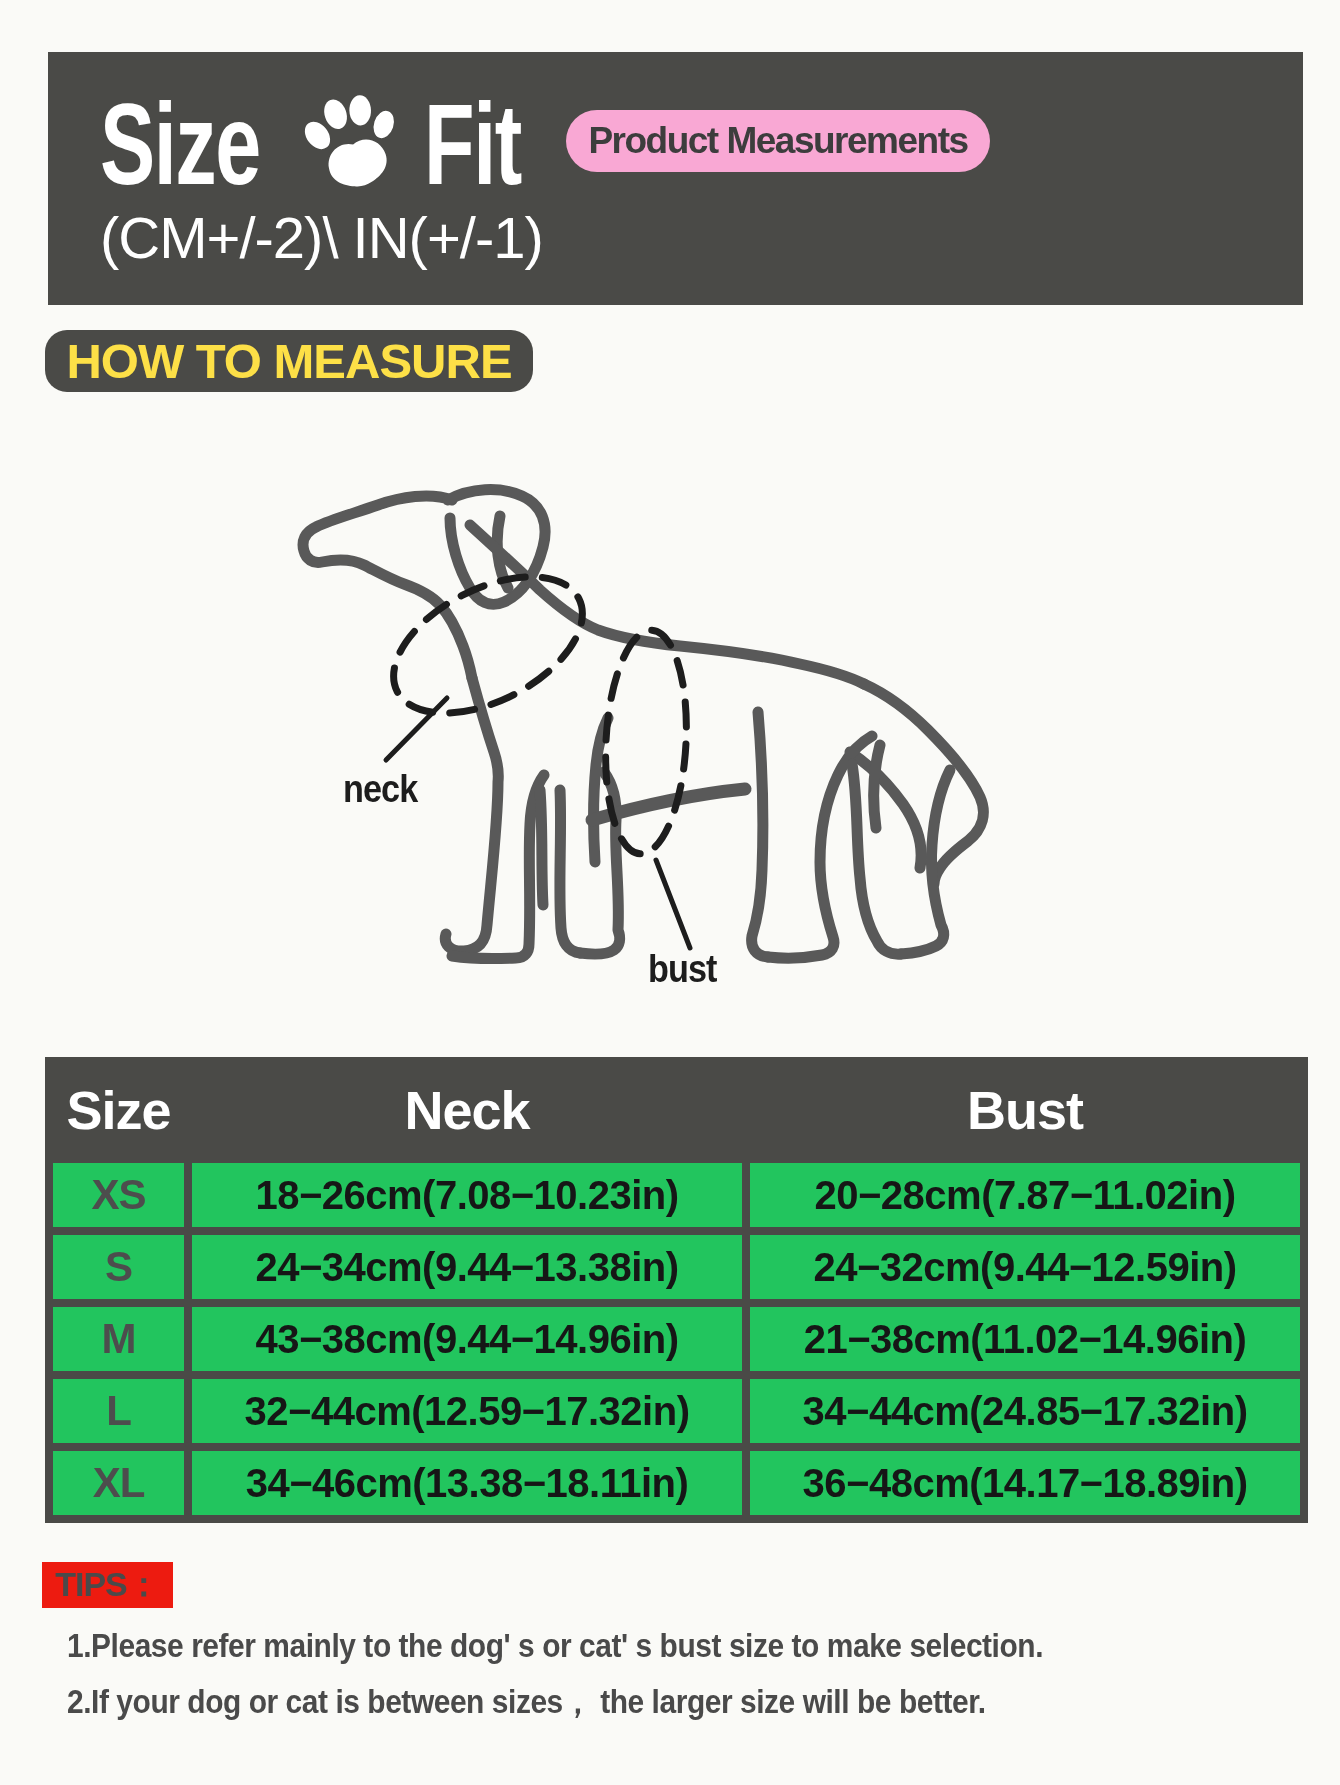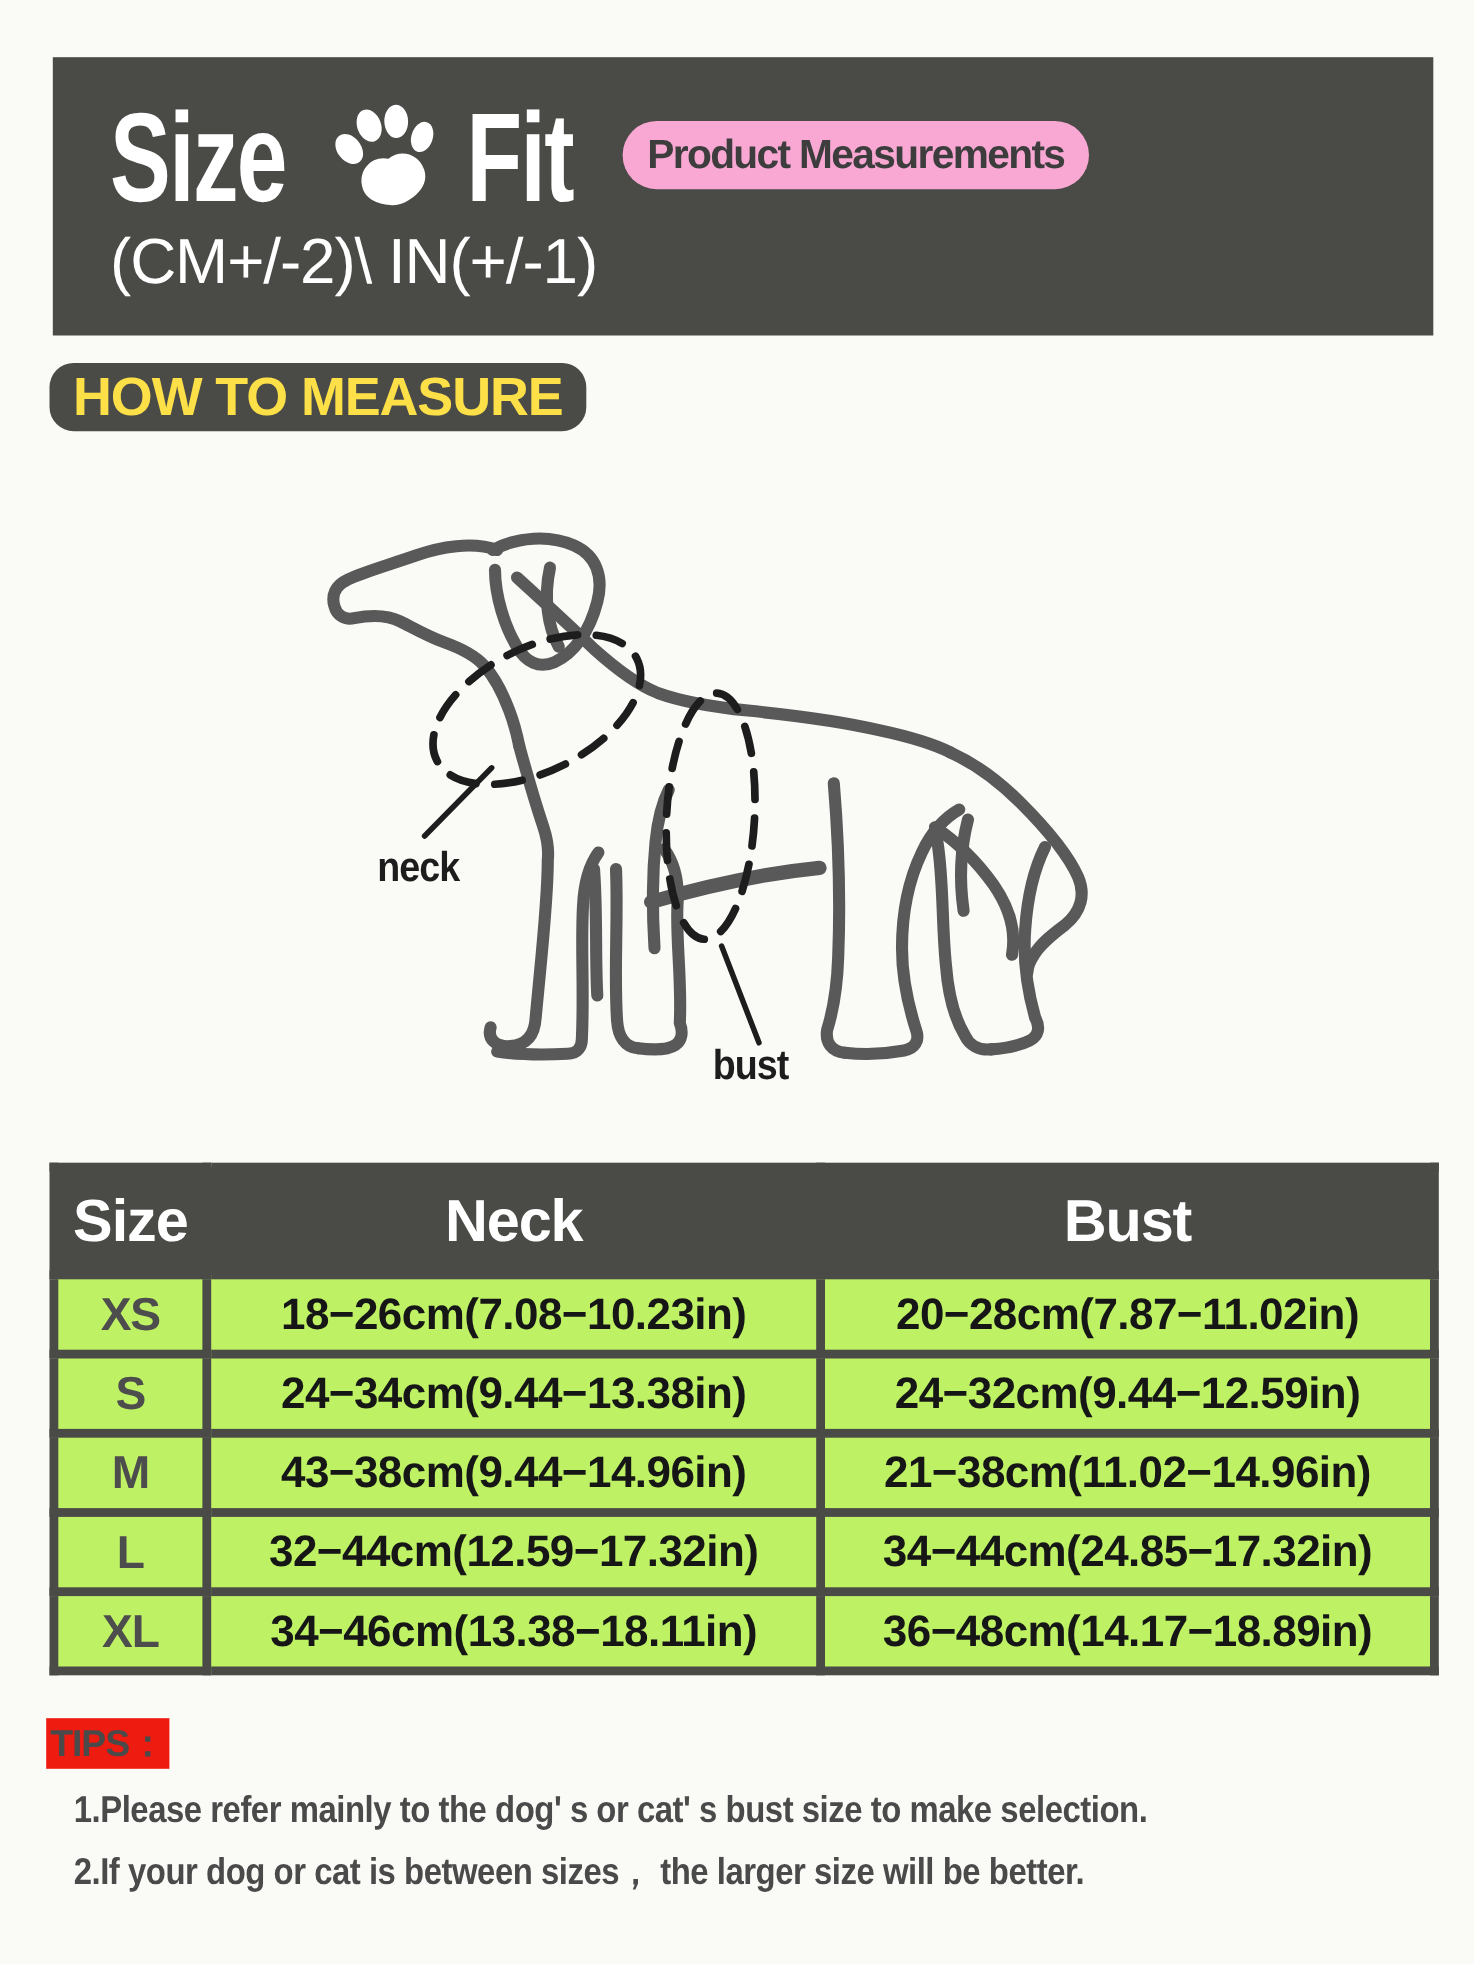--- a/index.html
+++ b/index.html
@@ -58,31 +58,31 @@
   table.size-table{
     left:45px;top:1057px;width:1255px;
     border-collapse:collapse;table-layout:fixed;
     position:absolute;
   }
   .size-table th,.size-table td{border:8px solid #4a4a47;text-align:center;vertical-align:middle;}
   .size-table th{
     background:#4a4a47;color:#ffffff;font-weight:bold;font-size:54px;
     height:88px;letter-spacing:-1px;
   }
-  .size-table td{background:#bef264;height:62px;}
+  .size-table td{background:#22c55e;height:62px;}
   .size-table td.size-cell{
     color:#4d4d4d;font-weight:bold;font-size:42px;letter-spacing:-1px;
   }
   .size-table td.val-cell{
     color:#161616;font-weight:bold;font-size:40px;letter-spacing:-0.5px;
   }
 
   
   .tips-label{
-    left:42px;top:1562px;width:112px;height:46px;background:#ed1b10;
+    left:42px;top:1562px;width:131px;height:46px;background:#ed1b10;
     display:flex;align-items:center;justify-content:center;
     color:#4a4a4a;font-weight:bold;font-size:34px;letter-spacing:-1px;
   }
   .tip-line{
     left:67px;color:#4a4a4a;font-weight:bold;font-size:34px;letter-spacing:-0.5px;
     white-space:nowrap;transform:scaleX(.88);transform-origin:left top;
   }
   .tip-1{top:1626px;}
   .tip-2{top:1679px;}
 </style>

